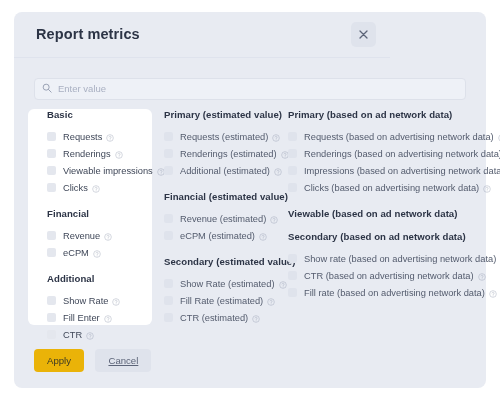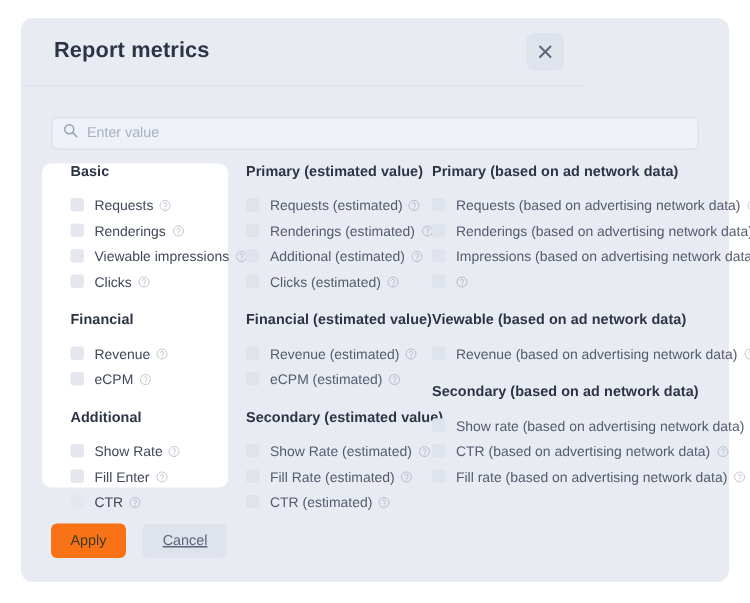--- a/index.html
+++ b/index.html
@@ -156,21 +156,21 @@
   }
   .btn {
     display: inline-block;
     border: none;
     border-radius: 4px;
     font-family: "Liberation Sans", sans-serif;
     font-size: 9.6px;
     padding: 6px 13px;
     cursor: pointer;
   }
-  #apply-btn  { background: #f97316; color: #3c3a24; margin-right: 7px; }
+  #apply-btn  { background: #eab308; color: #3c3a24; margin-right: 7px; }
   #cancel-btn { background: #dfe3ec; color: #5c6478; text-decoration: underline; }
 </style>
 </head>
 <body>
 
 <div id="modal">
 
   <div id="header">
     <div id="title">Report metrics</div>
     <button id="close-btn">
@@ -309,29 +309,20 @@
           </div>
           <div class="opt">
             <span class="cb"></span>
             <span class="opt-label">Additional (estimated)</span>
             <span class="help-icon"><svg width="8" height="8" viewBox="0 0 12 12">
                 <circle cx="6" cy="6" r="5" stroke="#8d95a9" stroke-width="1" fill="none"></circle>
                 <path d="M4.5 4.4 a1.6 1.6 0 1 1 1.8 2.1 v0.9" stroke="#8d95a9" stroke-width="1" fill="none" stroke-linecap="round"></path>
                 <circle cx="6.1" cy="9" r="0.6" fill="#8d95a9"></circle>
               </svg></span>
           </div>
-          <div class="opt">
-            <span class="cb"></span>
-            <span class="opt-label">Clicks (estimated)</span>
-            <span class="help-icon"><svg width="8" height="8" viewBox="0 0 12 12">
-                <circle cx="6" cy="6" r="5" stroke="#8d95a9" stroke-width="1" fill="none"></circle>
-                <path d="M4.5 4.4 a1.6 1.6 0 1 1 1.8 2.1 v0.9" stroke="#8d95a9" stroke-width="1" fill="none" stroke-linecap="round"></path>
-                <circle cx="6.1" cy="9" r="0.6" fill="#8d95a9"></circle>
-              </svg></span>
-          </div>
         </div>
         <div class="group">
           <div class="group-title">Financial (estimated value)</div>
           <div class="opt">
             <span class="cb"></span>
             <span class="opt-label">Revenue (estimated)</span>
             <span class="help-icon"><svg width="8" height="8" viewBox="0 0 12 12">
                 <circle cx="6" cy="6" r="5" stroke="#8d95a9" stroke-width="1" fill="none"></circle>
                 <path d="M4.5 4.4 a1.6 1.6 0 1 1 1.8 2.1 v0.9" stroke="#8d95a9" stroke-width="1" fill="none" stroke-linecap="round"></path>
                 <circle cx="6.1" cy="9" r="0.6" fill="#8d95a9"></circle>
@@ -393,38 +384,30 @@
           <div class="opt">
             <span class="cb"></span>
             <span class="opt-label">Renderings (based on advertising network data)</span>
           </div>
           <div class="opt">
             <span class="cb"></span>
             <span class="opt-label">Impressions (based on advertising network data)</span>
           </div>
           <div class="opt">
             <span class="cb"></span>
+            <span class="opt-label">Clicks (based on advertising network data)</span>
             <span class="help-icon"><svg width="8" height="8" viewBox="0 0 12 12">
                 <circle cx="6" cy="6" r="5" stroke="#8d95a9" stroke-width="1" fill="none"></circle>
                 <path d="M4.5 4.4 a1.6 1.6 0 1 1 1.8 2.1 v0.9" stroke="#8d95a9" stroke-width="1" fill="none" stroke-linecap="round"></path>
                 <circle cx="6.1" cy="9" r="0.6" fill="#8d95a9"></circle>
               </svg></span>
           </div>
         </div>
         <div class="group">
           <div class="group-title">Viewable (based on ad network data)</div>
-          <div class="opt">
-            <span class="cb"></span>
-            <span class="opt-label">Revenue (based on advertising network data)</span>
-            <span class="help-icon"><svg width="8" height="8" viewBox="0 0 12 12">
-                <circle cx="6" cy="6" r="5" stroke="#8d95a9" stroke-width="1" fill="none"></circle>
-                <path d="M4.5 4.4 a1.6 1.6 0 1 1 1.8 2.1 v0.9" stroke="#8d95a9" stroke-width="1" fill="none" stroke-linecap="round"></path>
-                <circle cx="6.1" cy="9" r="0.6" fill="#8d95a9"></circle>
-              </svg></span>
-          </div>
         </div>
         <div class="group">
           <div class="group-title">Secondary (based on ad network data)</div>
           <div class="opt">
             <span class="cb"></span>
             <span class="opt-label">Show rate (based on advertising network data)</span>
           </div>
           <div class="opt">
             <span class="cb"></span>
             <span class="opt-label">CTR (based on advertising network data)</span>

